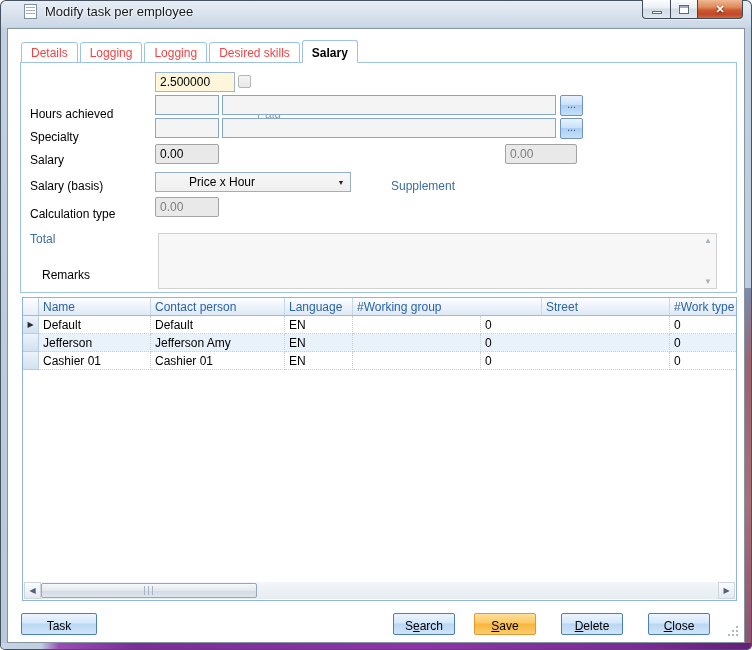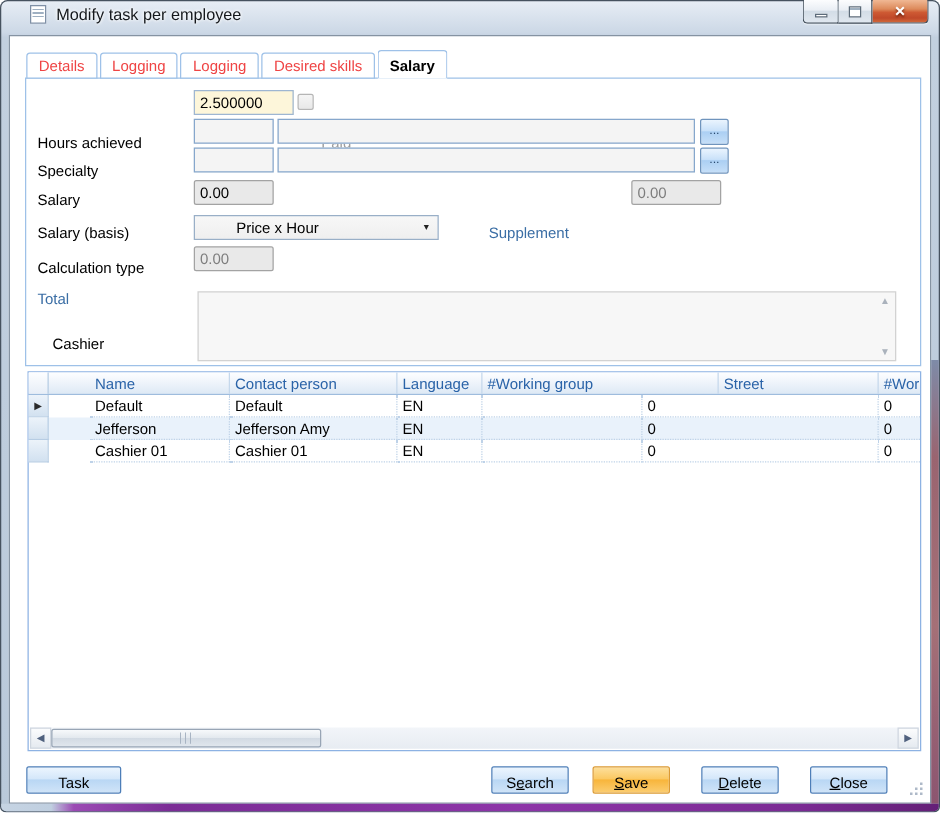--- a/index.html
+++ b/index.html
@@ -74,21 +74,21 @@
          border-bottom:1px solid #9ebcdd; color:#2a63a8; }
   .g-hcell { padding:2px 4px 0 4px; border-right:1px solid #c5d8ec; white-space:nowrap; overflow:hidden; }
   .g-row { display:flex; height:18px; background:#fff; }
   .g-row.alt { background:#e9f2fb; }
   .g-cell { padding:2px 4px 0 4px; border-right:1px dotted #bed2e8; border-bottom:1px dotted #bed2e8;
          white-space:nowrap; overflow:hidden; color:#000; }
   .g-sel { width:16px; min-width:16px; padding:0; background:linear-gradient(180deg,#ecf3fa,#d2e1f0);
          border-right:1px solid #b7cde4; border-bottom:1px solid #b7cde4; display:flex; align-items:center; justify-content:center; }
   .g-header .g-sel { background:linear-gradient(180deg,#fdfeff,#e7eef7); border-bottom:none; }
   .sel-arrow { font-size:8px; color:#2b2b2b; }
-  .c1 { width:112px; min-width:112px;margin-left:33px; } .c2 { width:134px; min-width:134px; } .c3 { width:68px; min-width:68px; }
+  .c1 { width:112px; min-width:112px; } .c2 { width:134px; min-width:134px; } .c3 { width:68px; min-width:68px; }
   .c4 { width:128px; min-width:128px; } .c5 { width:189px; min-width:189px; } .c6 { flex:1; border-right:none; }
 
   
   .hscroll { position:absolute; left:1px; right:1px; bottom:1px; height:17px; display:flex;
          background:linear-gradient(180deg,#f2f5f9,#e7ecf2); }
   .hs-btn { width:17px; min-width:17px; height:17px; display:flex; align-items:center; justify-content:center;
          font-size:8px; color:#50617e; background:linear-gradient(180deg,#fbfcfd,#e5eaf0); border:1px solid #cfd6df; cursor:pointer; }
   .hs-track { position:relative; flex:1; }
   .hs-thumb { position:absolute; left:0; top:1px; width:216px; height:15px; border:1px solid #98a5b5; border-radius:2px;
          background:linear-gradient(180deg,#f7f9fb,#e2e8ee 50%,#d2dae3 50%,#e0e6ed); display:flex; align-items:center; justify-content:center; cursor:pointer; }
@@ -158,21 +158,21 @@
 
     <div class="lbl" style="left:22px; top:146px;">Calculation type</div>
     <div class="combo">
       <div class="combo-text">Price x Hour</div>
       <div class="combo-arrow">▼</div>
     </div>
 
     <div class="lbl blue" style="left:22px; top:171px;">Total</div>
     <input class="inp flat dim" style="left: 147px; top: 168px; width: 64px;" value="0.00">
 
-    <div class="lbl" style="left:34px; top:207px;">Cashier</div>
+    <div class="lbl" style="left:34px; top:207px;">Remarks</div>
     <div class="remarks"></div>
     <div class="remarks-arrow up" style="top:207px; right:32px;">▲</div>
     <div class="remarks-arrow down" style="bottom:auto; top:248px; right:32px;">▼</div>
 
     <div class="grid">
       <div class="g-header">
         <div class="g-sel"></div>
         <div class="g-hcell c1">Name</div>
         <div class="g-hcell c2">Contact person</div>
         <div class="g-hcell c3">Language</div>

